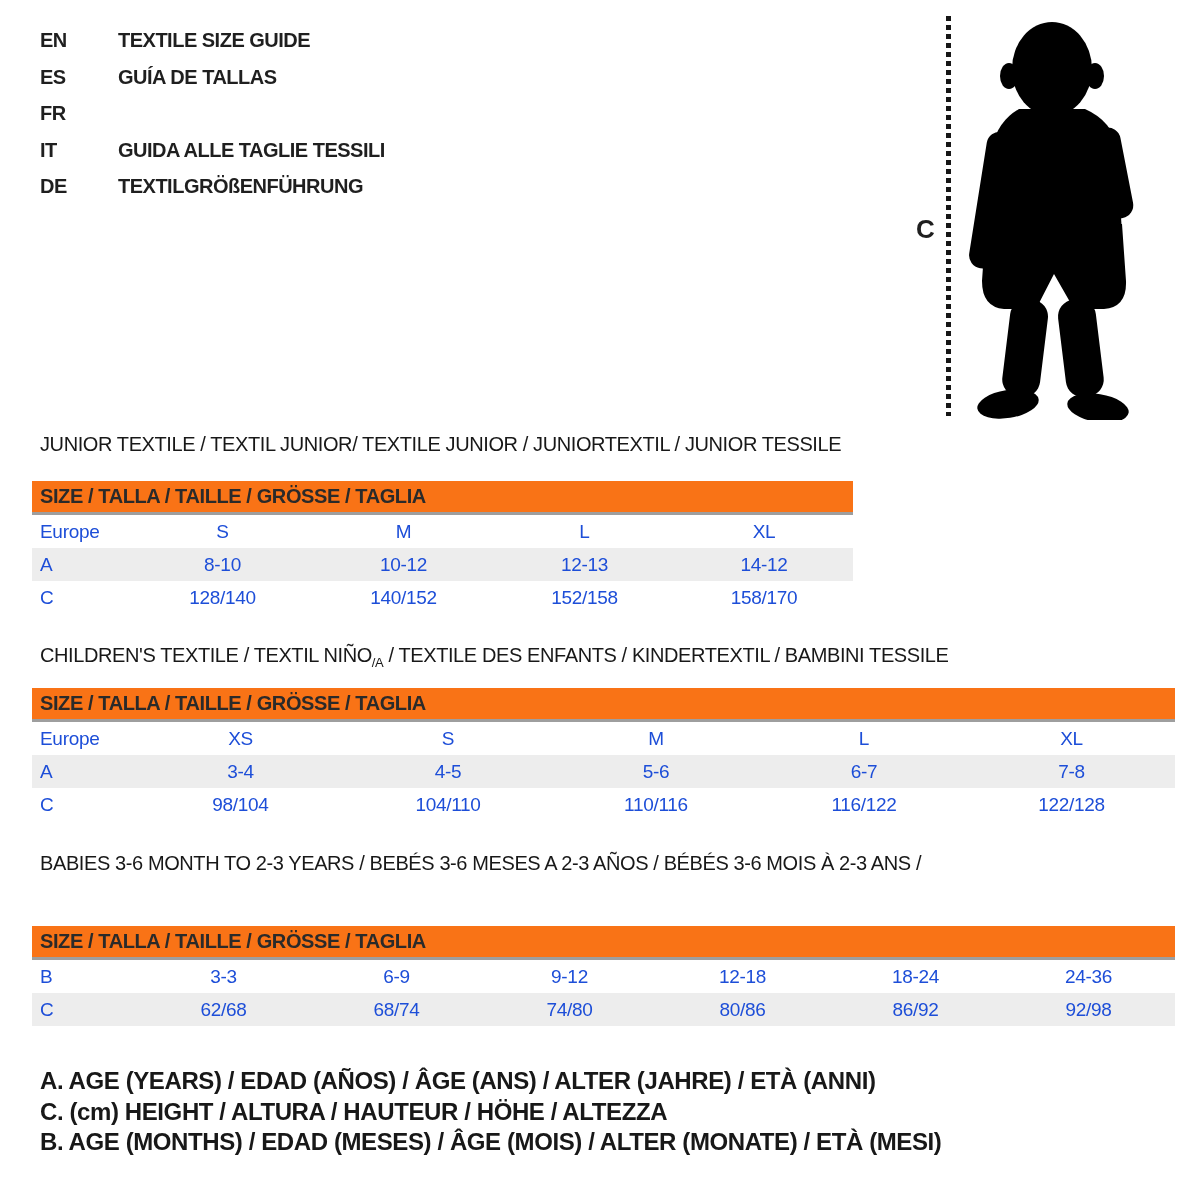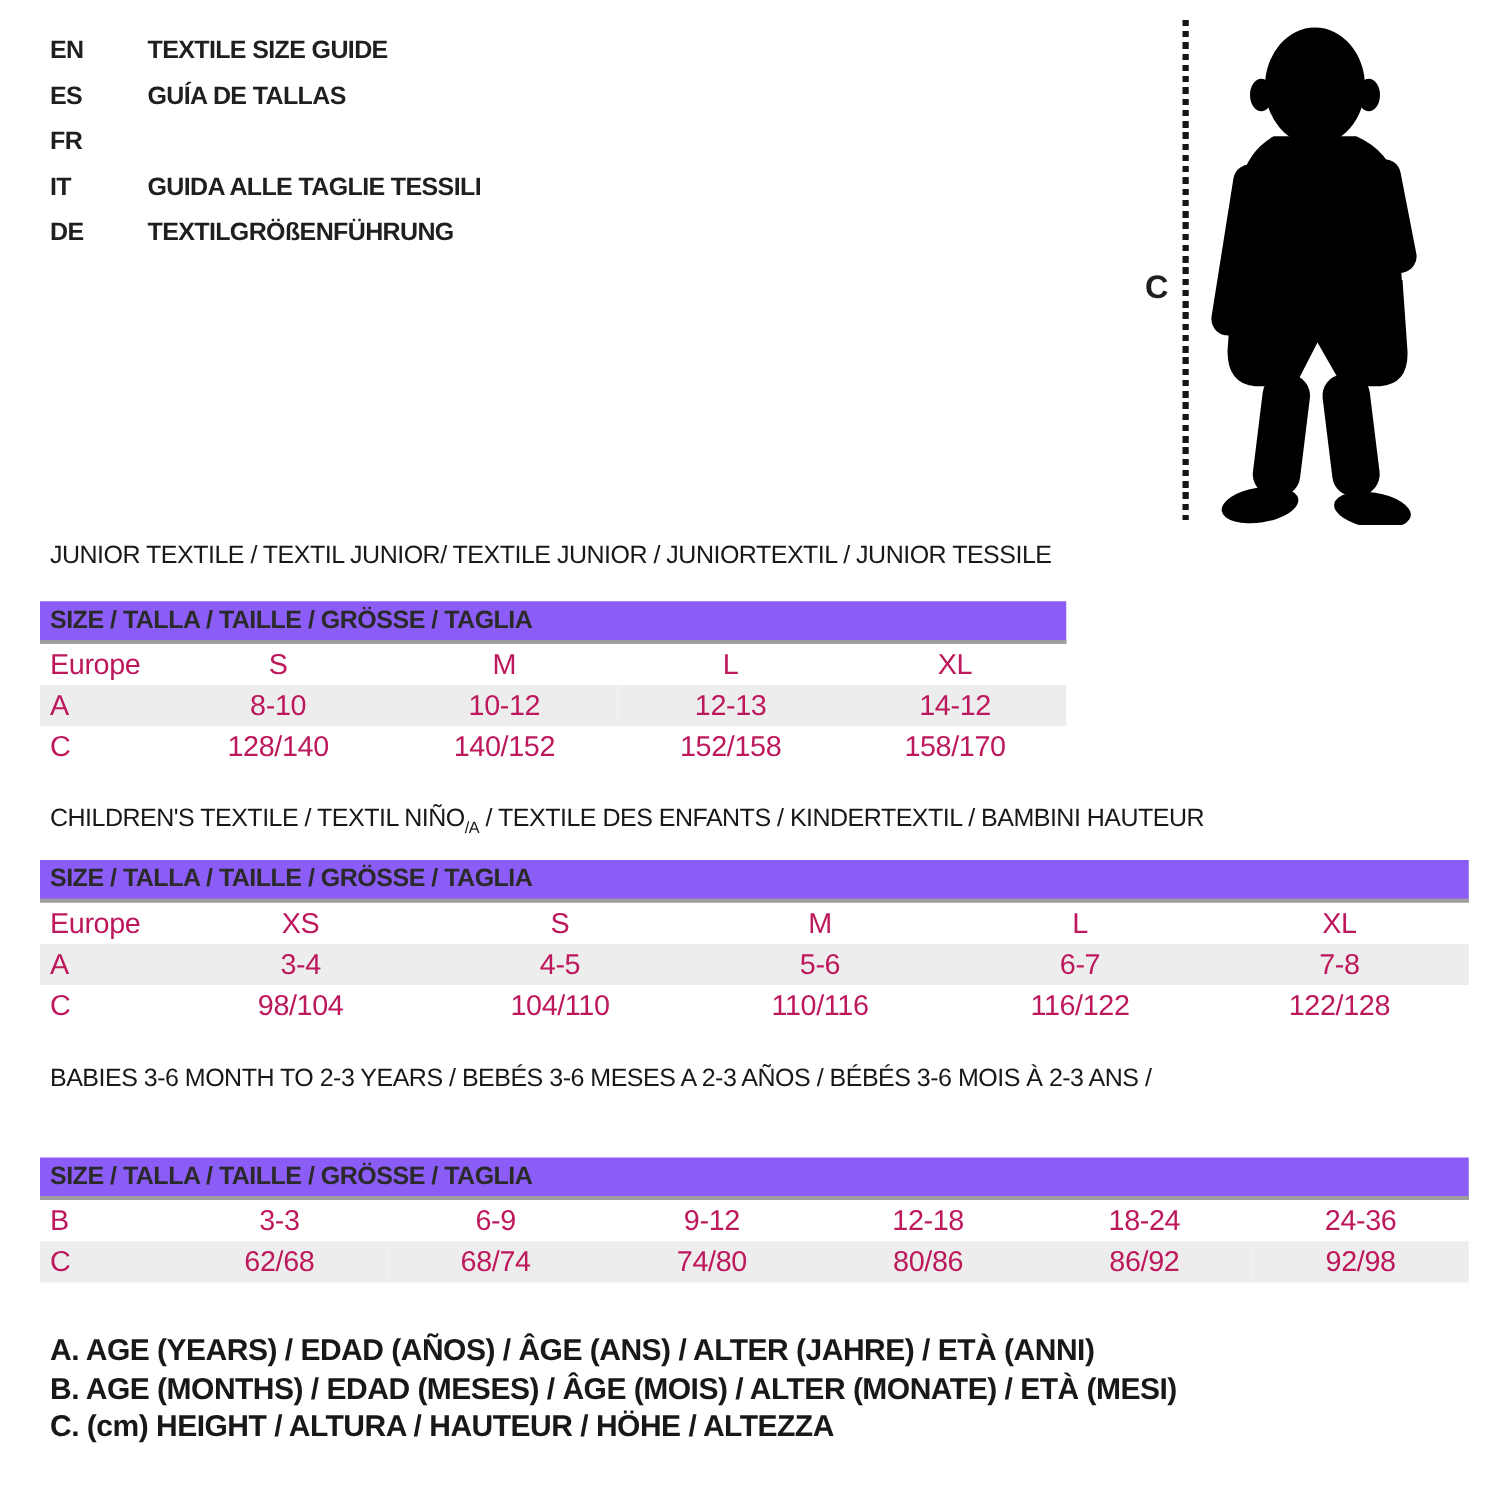--- a/index.html
+++ b/index.html
@@ -20,27 +20,27 @@
   #baby-svg{position:absolute;left:962px;top:18px;width:182px;height:402px;}
   
   .sec-title{
     position:absolute;left:40px;font-size:20px;font-weight:400;
     letter-spacing:-0.4px;white-space:nowrap;color:#181818;
   }
   .sec-title .subscript{font-size:13px;vertical-align:-5px;}
   
   table.size-table{position:absolute;border-collapse:collapse;table-layout:fixed;}
   th.size-band{
-    background:#8b5cf6;border-bottom:3px solid #9e9e9e;
+    background:#f97316;border-bottom:3px solid #9e9e9e;
     font-size:20px;font-weight:700;text-align:left;color:#2a2a2a;
     height:27px;padding:2px 0 2px 8px;letter-spacing:-0.4px;
   }
   td{
-    font-size:23px;height:33px;text-align:center;padding:0;
-    letter-spacing:-0.3px;color:#be185d;font-weight:400;white-space:nowrap;
+    font-size:19px;height:33px;text-align:center;padding:0;
+    letter-spacing:-0.3px;color:#1d4ed8;font-weight:400;white-space:nowrap;
   }
   td.rowlabel{text-align:left;padding-left:8px;}
   tr.alt td{background:#ededed;}
   
   #legend{position:absolute;left:40px;top:1066px;}
   .legend-line{font-size:24px;font-weight:700;line-height:30.5px;letter-spacing:-0.4px;white-space:nowrap;color:#181818;}
 </style>
 </head>
 <body>
 
@@ -118,21 +118,21 @@
       <td class="rowlabel">C</td>
       <td>128/140</td>
       <td>140/152</td>
       <td>152/158</td>
       <td>158/170</td>
     </tr>
   </tbody>
 </table>
 
 <div class="sec-title" style="top:644px;">
-  <span>CHILDREN'S TEXTILE / TEXTIL NIÑO</span><span class="subscript">/A</span><span> / TEXTILE DES ENFANTS / KINDERTEXTIL / BAMBINI HAUTEUR</span>
+  <span>CHILDREN'S TEXTILE / TEXTIL NIÑO</span><span class="subscript">/A</span><span> / TEXTILE DES ENFANTS / KINDERTEXTIL / BAMBINI TESSILE</span>
 </div>
 <table class="size-table" style="left:32px;top:688px;width:1143px;">
   <colgroup>
       <col style="width:105px">
       <col style="width:207px">
       <col style="width:208px">
       <col style="width:208px">
       <col style="width:208px">
       <col style="width:207px">
     </colgroup>
@@ -204,15 +204,15 @@
       <td>74/80</td>
       <td>80/86</td>
       <td>86/92</td>
       <td>92/98</td>
     </tr>
   </tbody>
 </table>
 
 <div id="legend">
   <div class="legend-line">A. AGE (YEARS) / EDAD (AÑOS) / ÂGE (ANS) / ALTER (JAHRE) / ETÀ (ANNI)</div>
+  <div class="legend-line">C. (cm) HEIGHT / ALTURA / HAUTEUR / HÖHE / ALTEZZA</div>
   <div class="legend-line">B. AGE (MONTHS) / EDAD (MESES) / ÂGE (MOIS) / ALTER (MONATE) / ETÀ (MESI)</div>
-  <div class="legend-line">C. (cm) HEIGHT / ALTURA / HAUTEUR / HÖHE / ALTEZZA</div>
 </div>
 
 </body></html>

